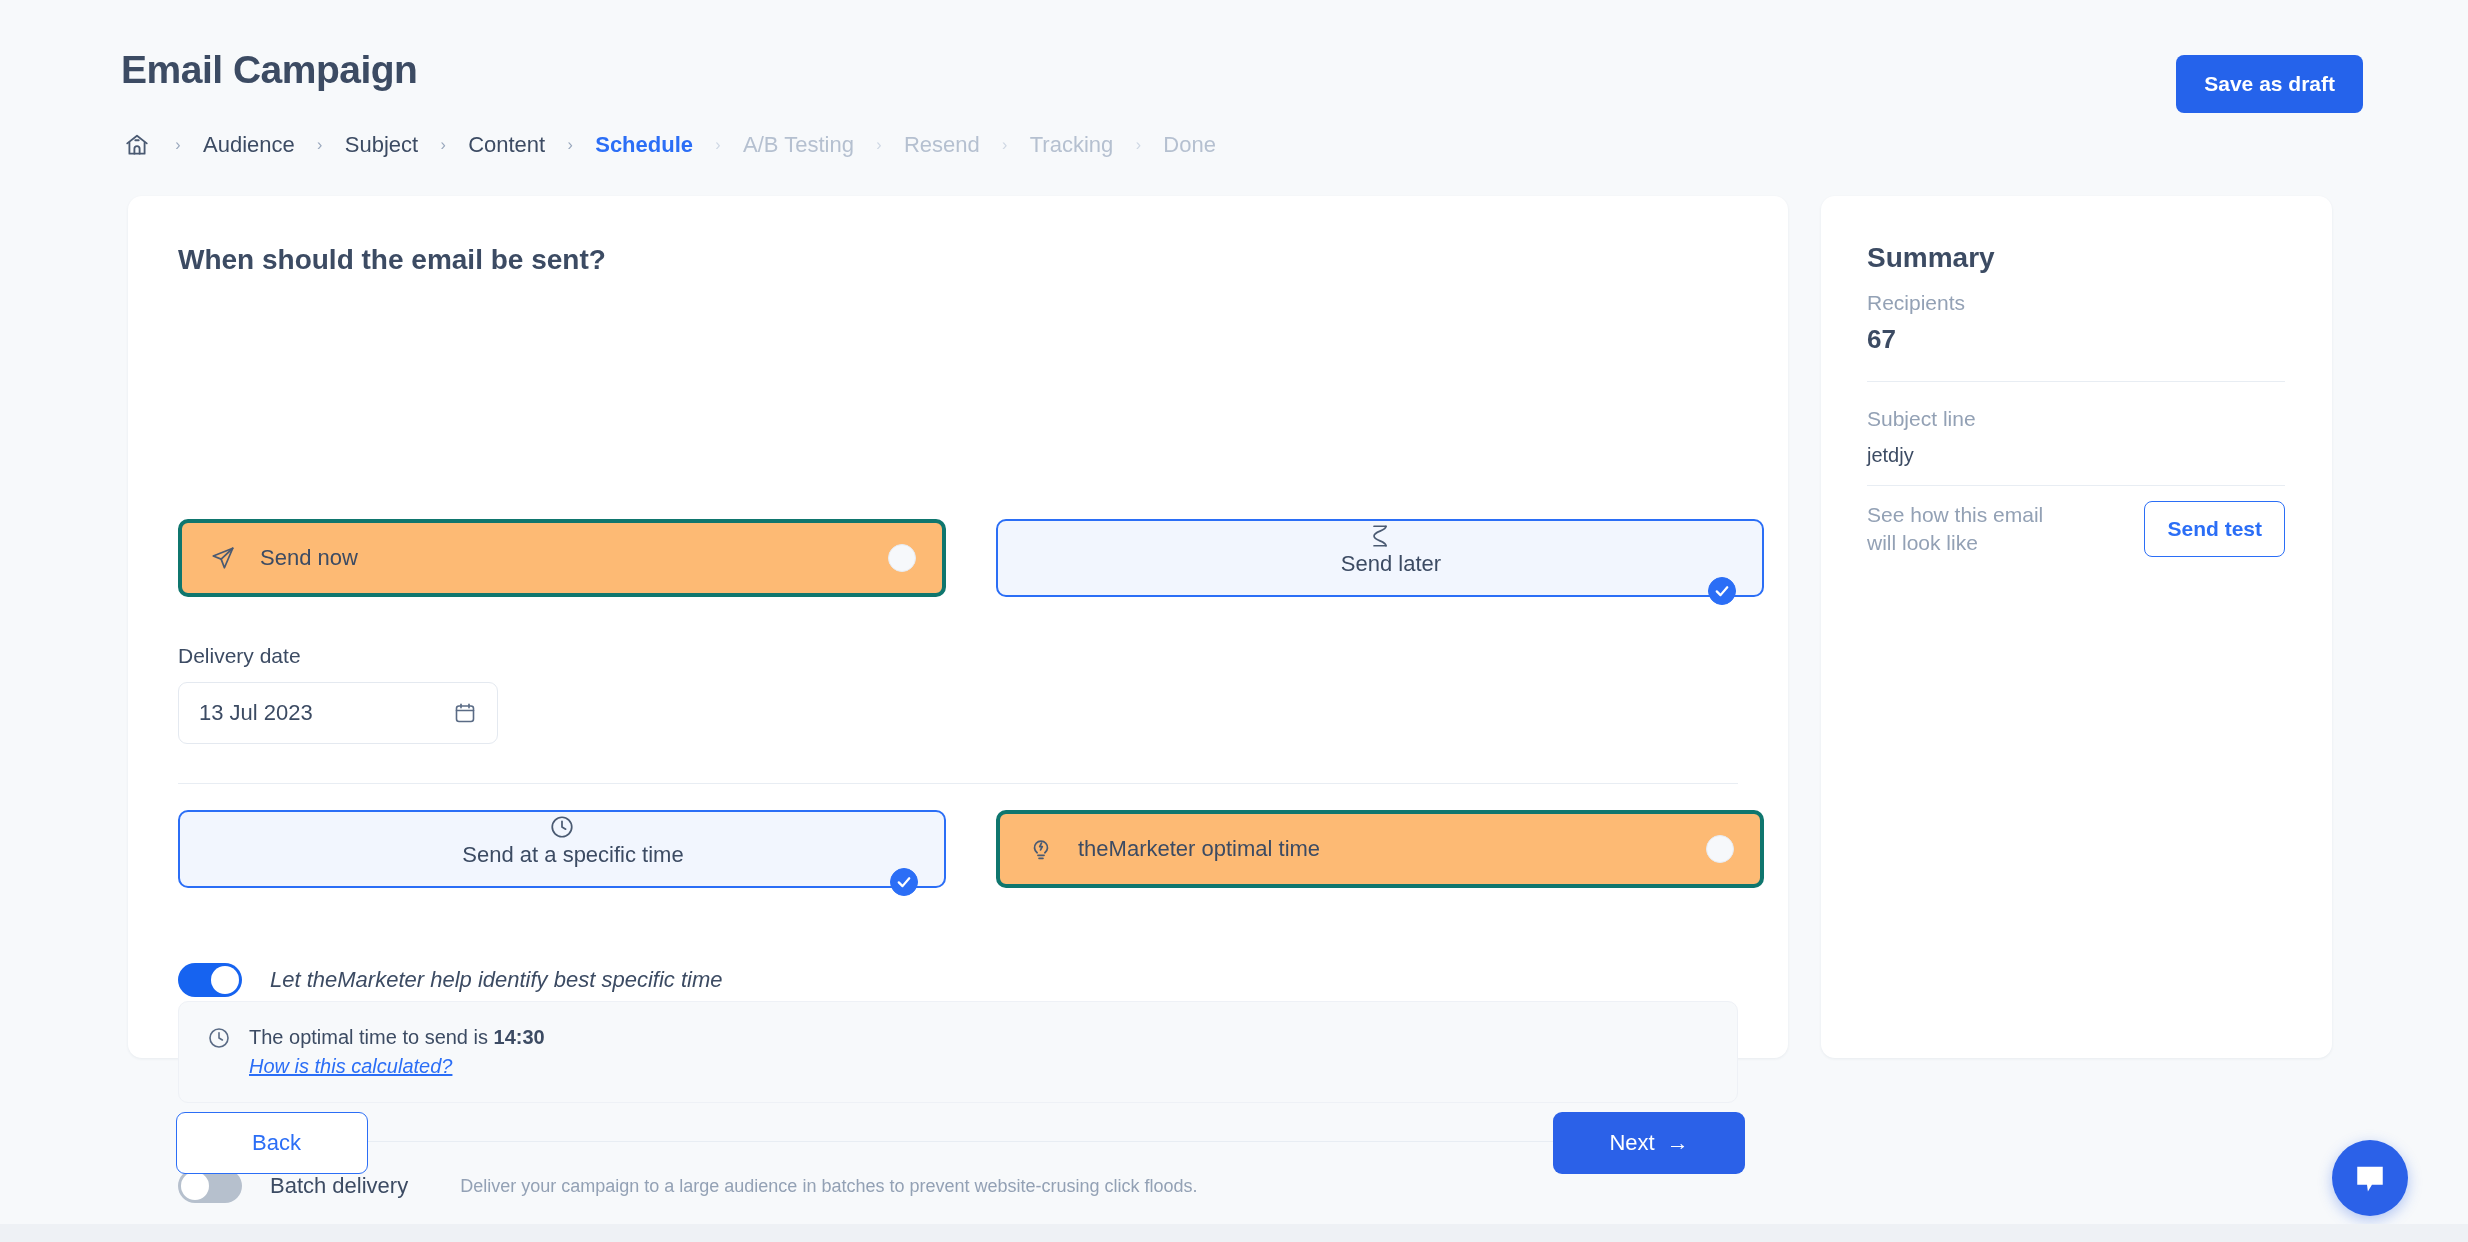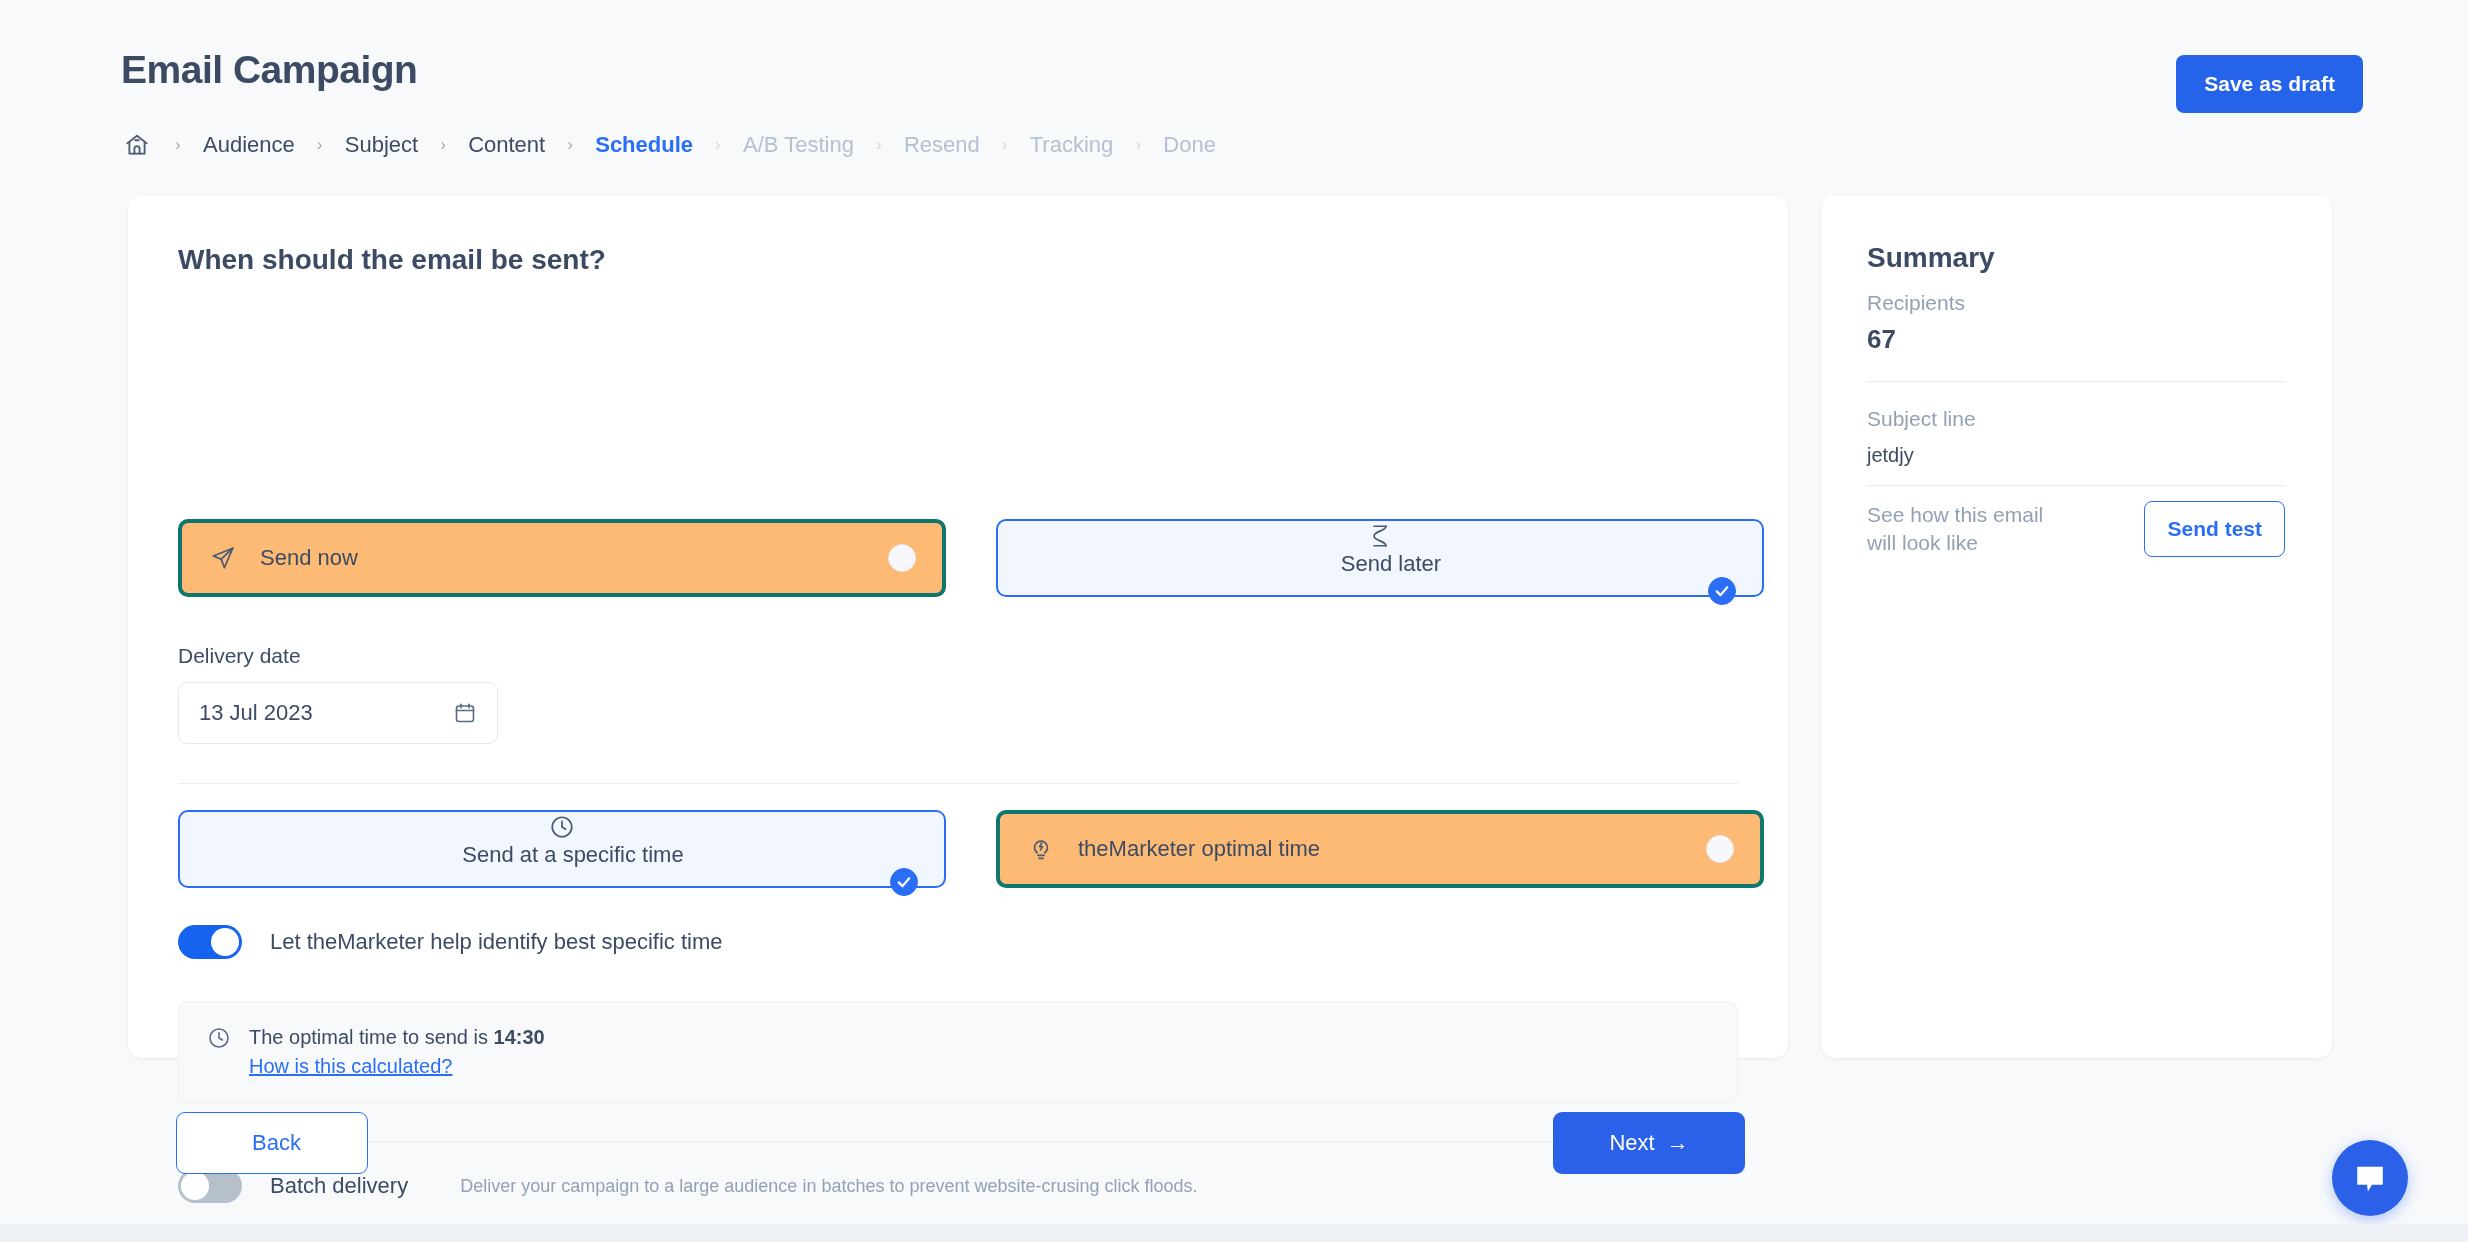--- a/index.html
+++ b/index.html
@@ -221,21 +221,21 @@
   }
   #divider-1 { top: 587px; }
   #divider-2 { top: 945px; }
 
   
   .toggle-row {
     position: absolute;
     display: flex;
     align-items: center;
   }
-  #toggle-row-optimal { left: 50px; top: 729px; }
+  #toggle-row-optimal { left: 50px; top: 767px; font-style: italic; }
   #toggle-row-batch   { left: 50px; top: 973px; }
 
   .toggle {
     width: 64px;
     height: 34px;
     border-radius: 17px;
     position: relative;
     flex: 0 0 auto;
     cursor: pointer;
   }
@@ -290,20 +290,21 @@
     line-height: 1.35;
   }
   .info-text b { font-weight: bold; }
   .info-link {
     display: inline-block;
     margin-top: 4px;
     font-size: 20px;
     color: #2b6ef6;
     text-decoration: underline;
     cursor: pointer;
+    font-style: italic;
   }
 
   
   .summary-title {
     position: absolute;
     left: 46px;
     top: 46px;
     font-size: 28px;
     font-weight: bold;
     color: #3c4b63;

